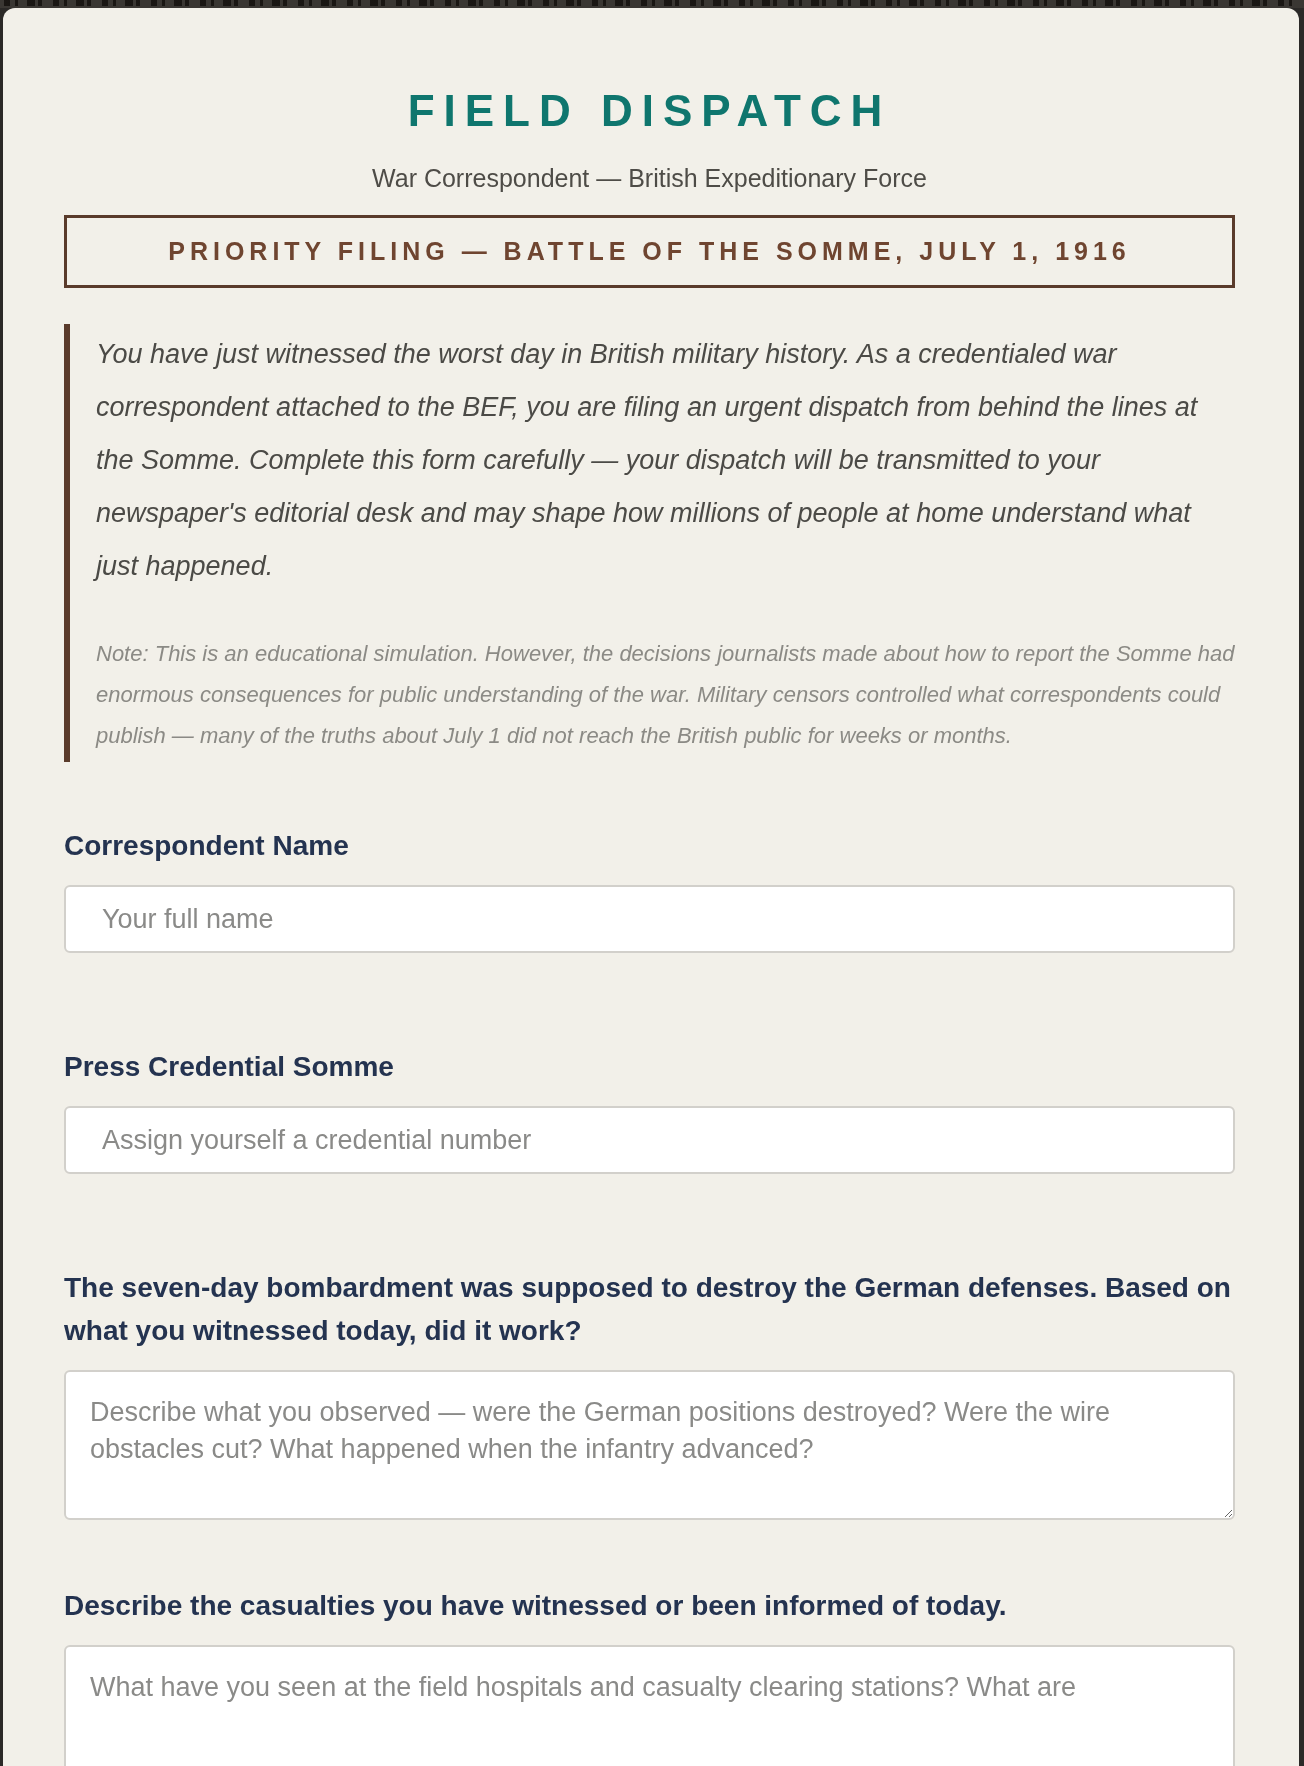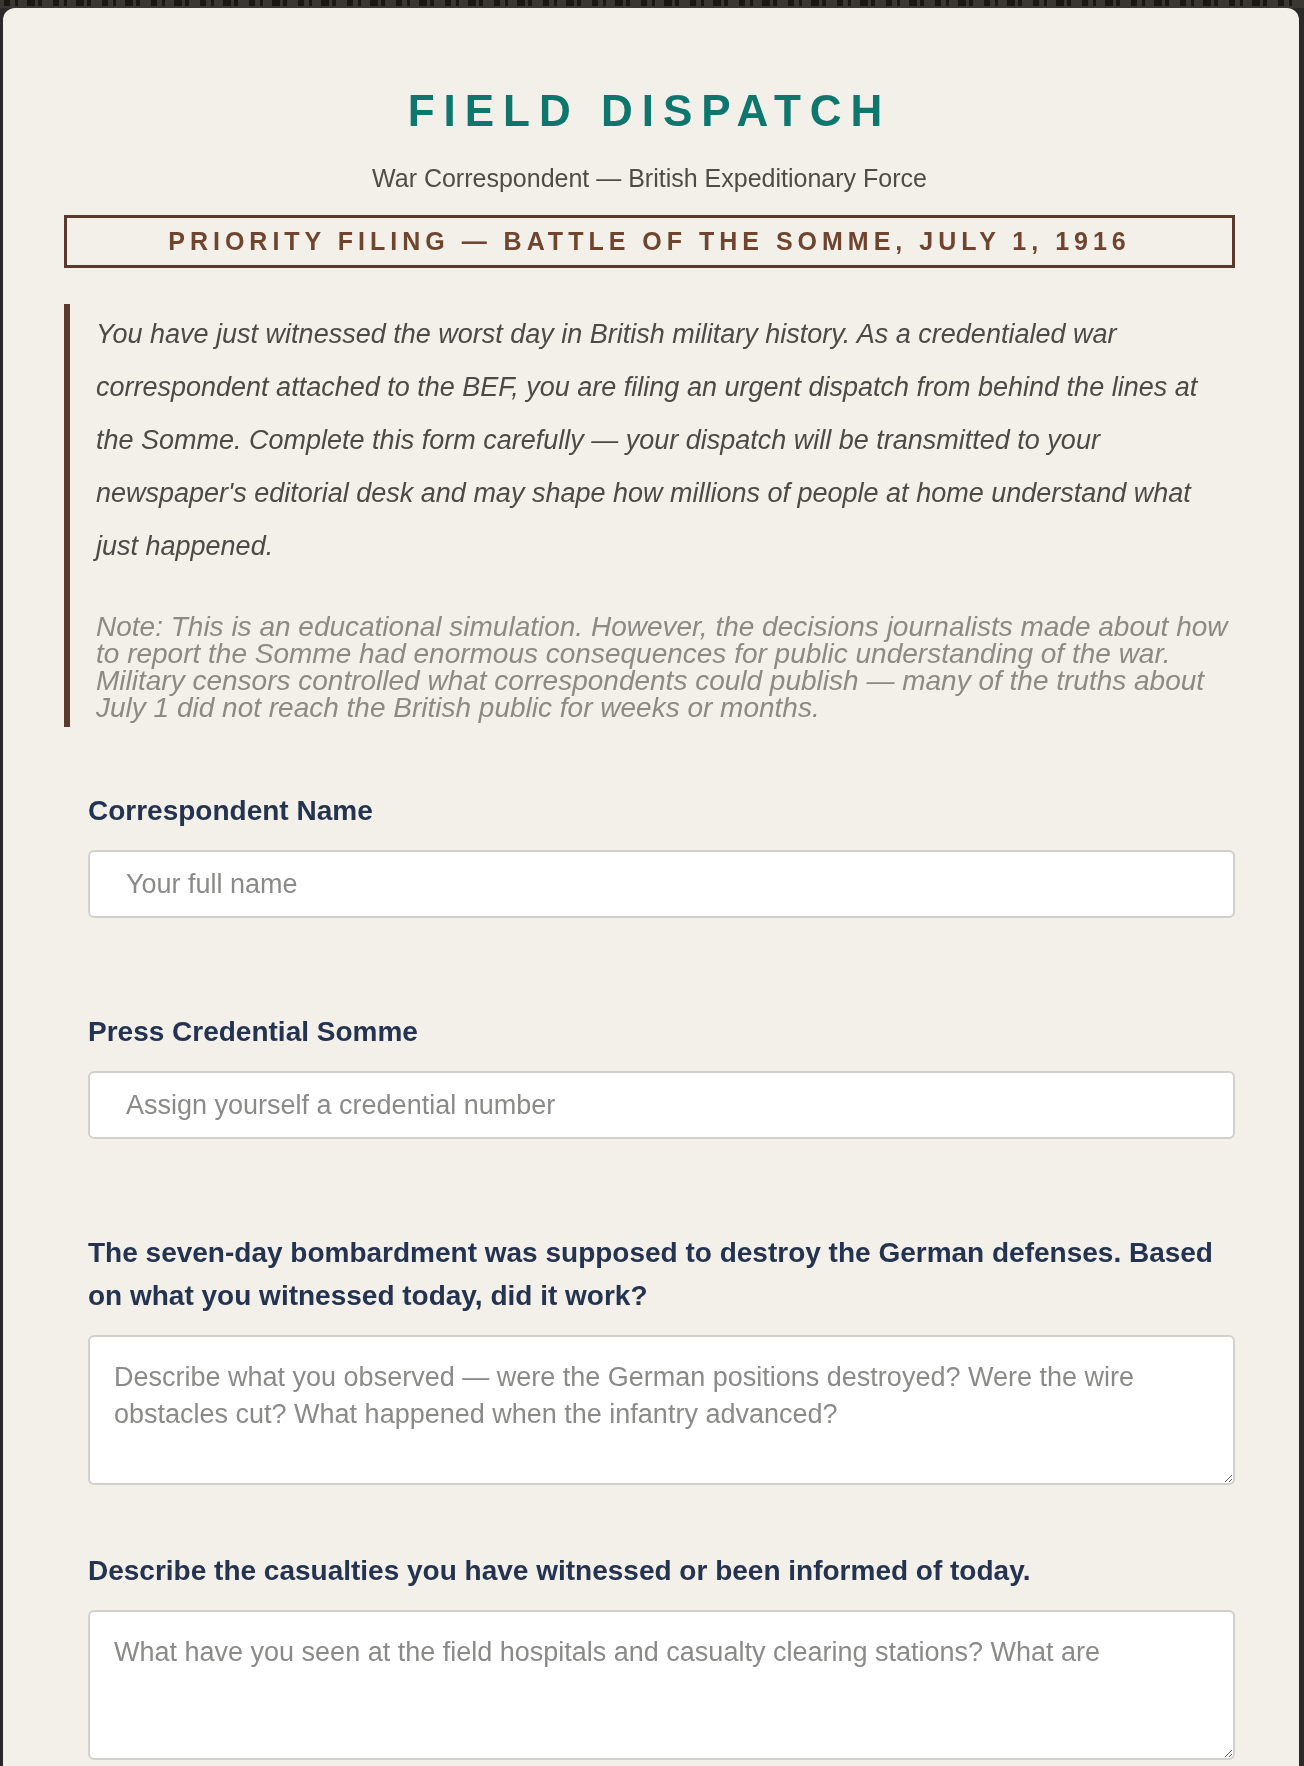--- a/index.html
+++ b/index.html
@@ -48,47 +48,47 @@
   }
   .page-subtitle {
     margin: 28px 0 0;
     text-align: center;
     font-size: 25px;
     color: #4e4c47;
   }
   .banner {
     margin: 22px 0 0;
     border: 3px solid #5a3b2b;
-    padding: 9px 10px;
+    padding: 19px 10px;
     text-align: center;
     font-size: 25px;
     font-weight: 700;
     letter-spacing: 5px;
     color: #6f4530;
   }
   .briefing {
     margin: 36px 0 0;
     border-left: 6px solid #5a3b2b;
     padding: 4px 0 6px 26px;
   }
   .briefing .intro {
     margin: 0 0 40px;
     font-size: 27px;
     line-height: 53px;
     color: #4b4a46;
     font-style: italic;
   }
   .briefing .note {
     margin: 0;
-    font-size: 28px;
-    line-height: 27px;
+    font-size: 22px;
+    line-height: 41px;
     font-style: italic;
     color: #8b8a85;
   }
-  .field { margin-top: 92px; margin-left: 24px; }
+  .field { margin-top: 92px; }
   .field.first { margin-top: 62px; }
   .field.q2 { margin-top: 64px; }
   .field-label {
     display: block;
     font-size: 28px;
     font-weight: 700;
     line-height: 43px;
     color: #243350;
     margin: 0 0 18px;
   }

